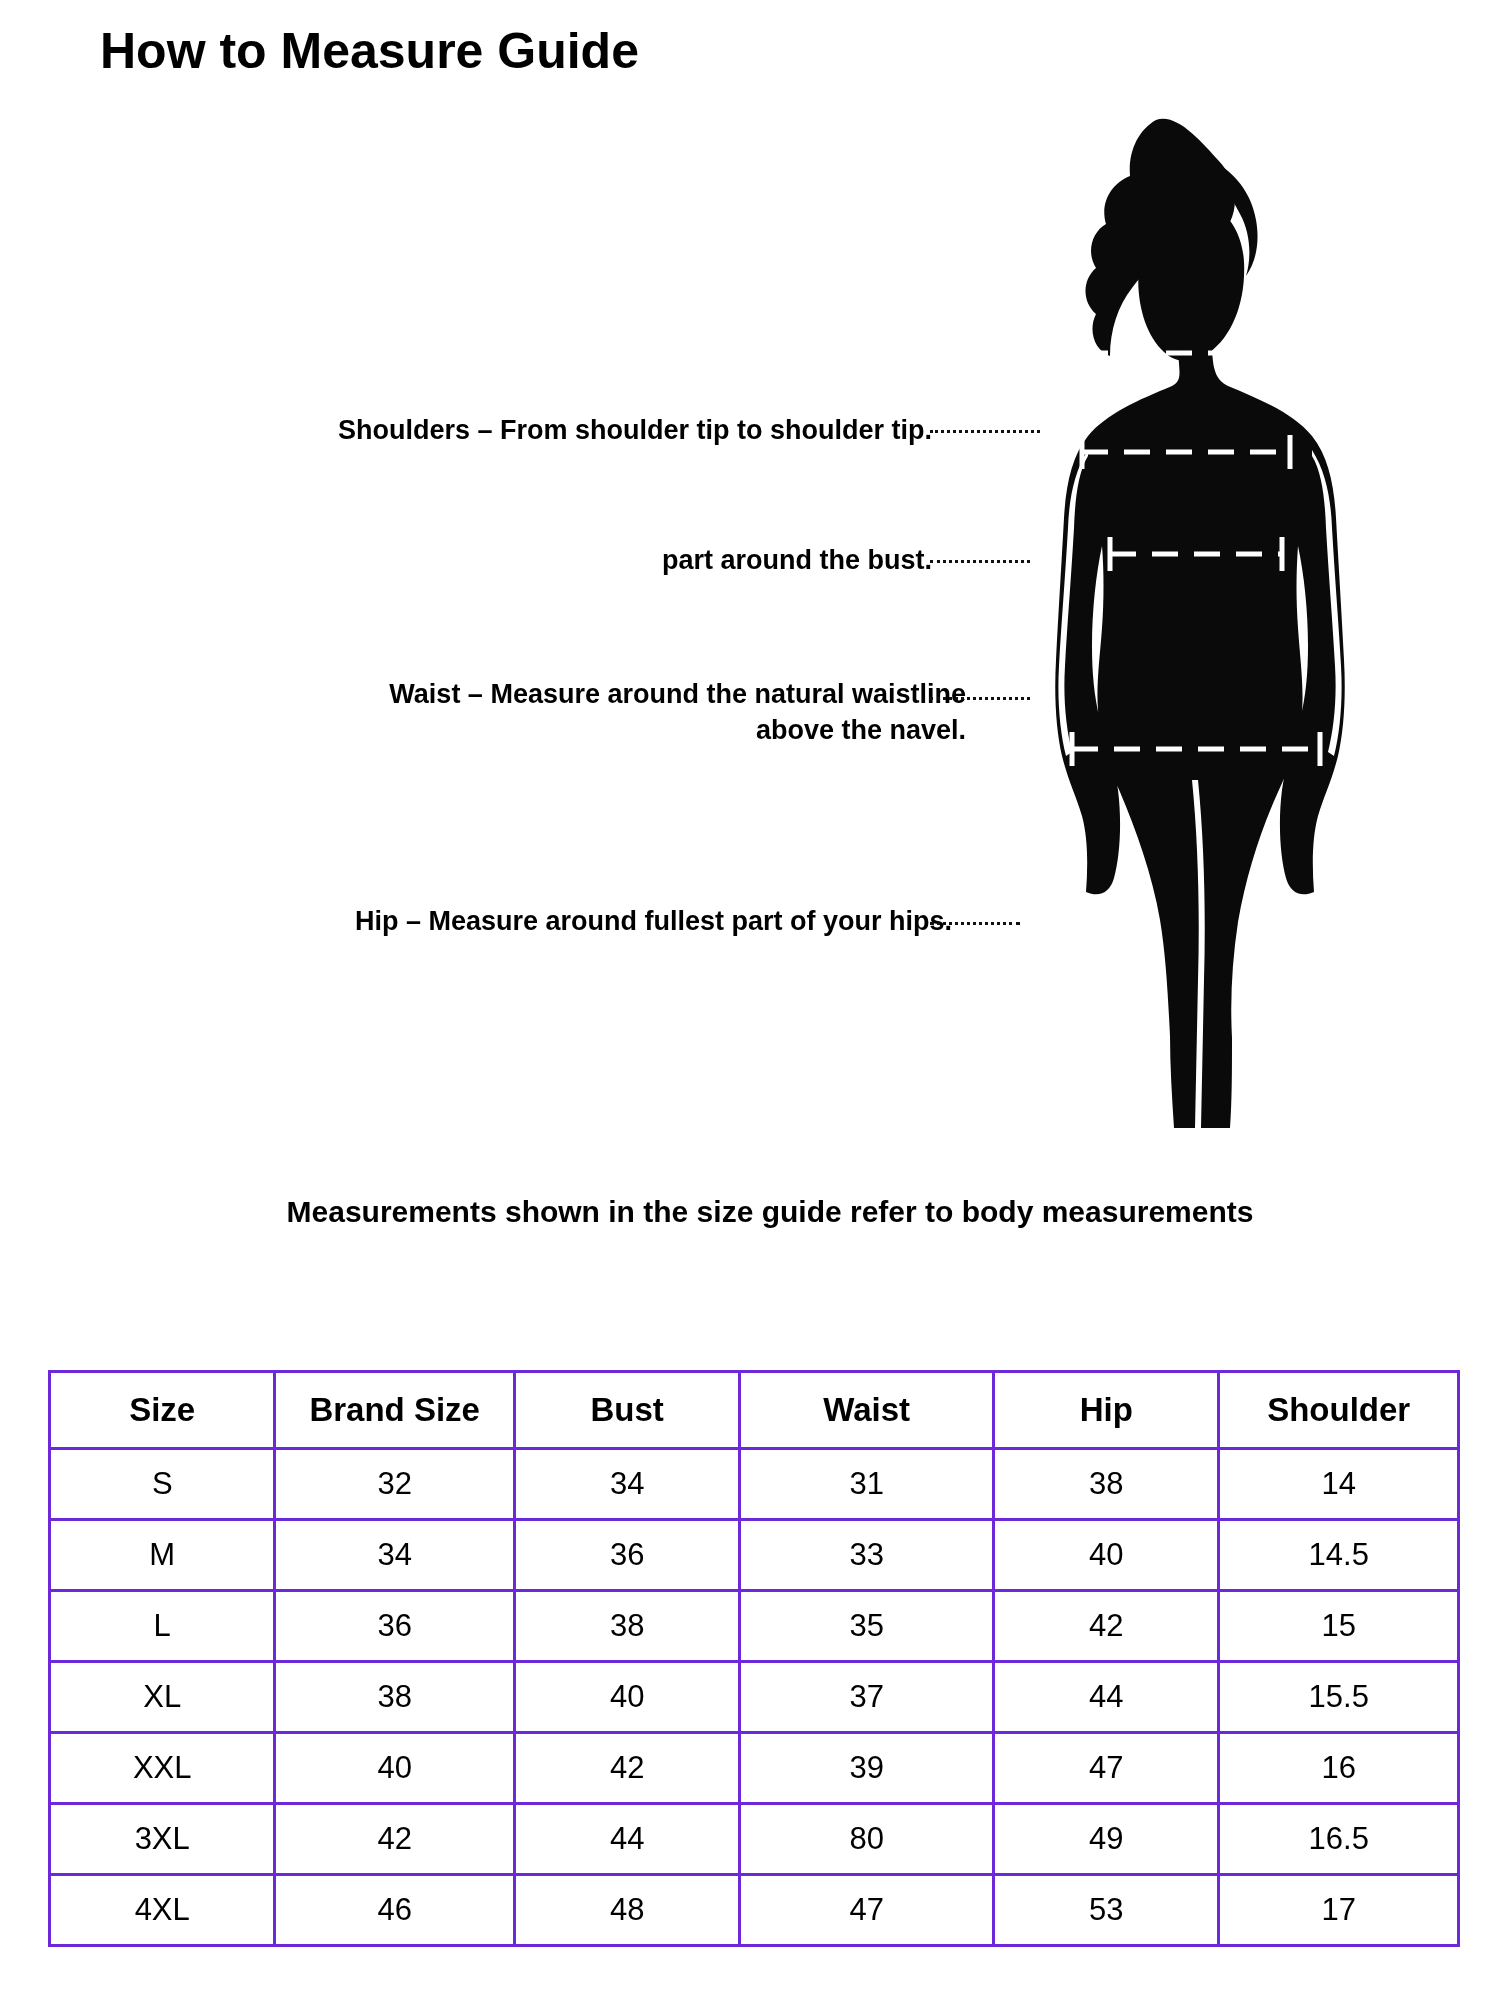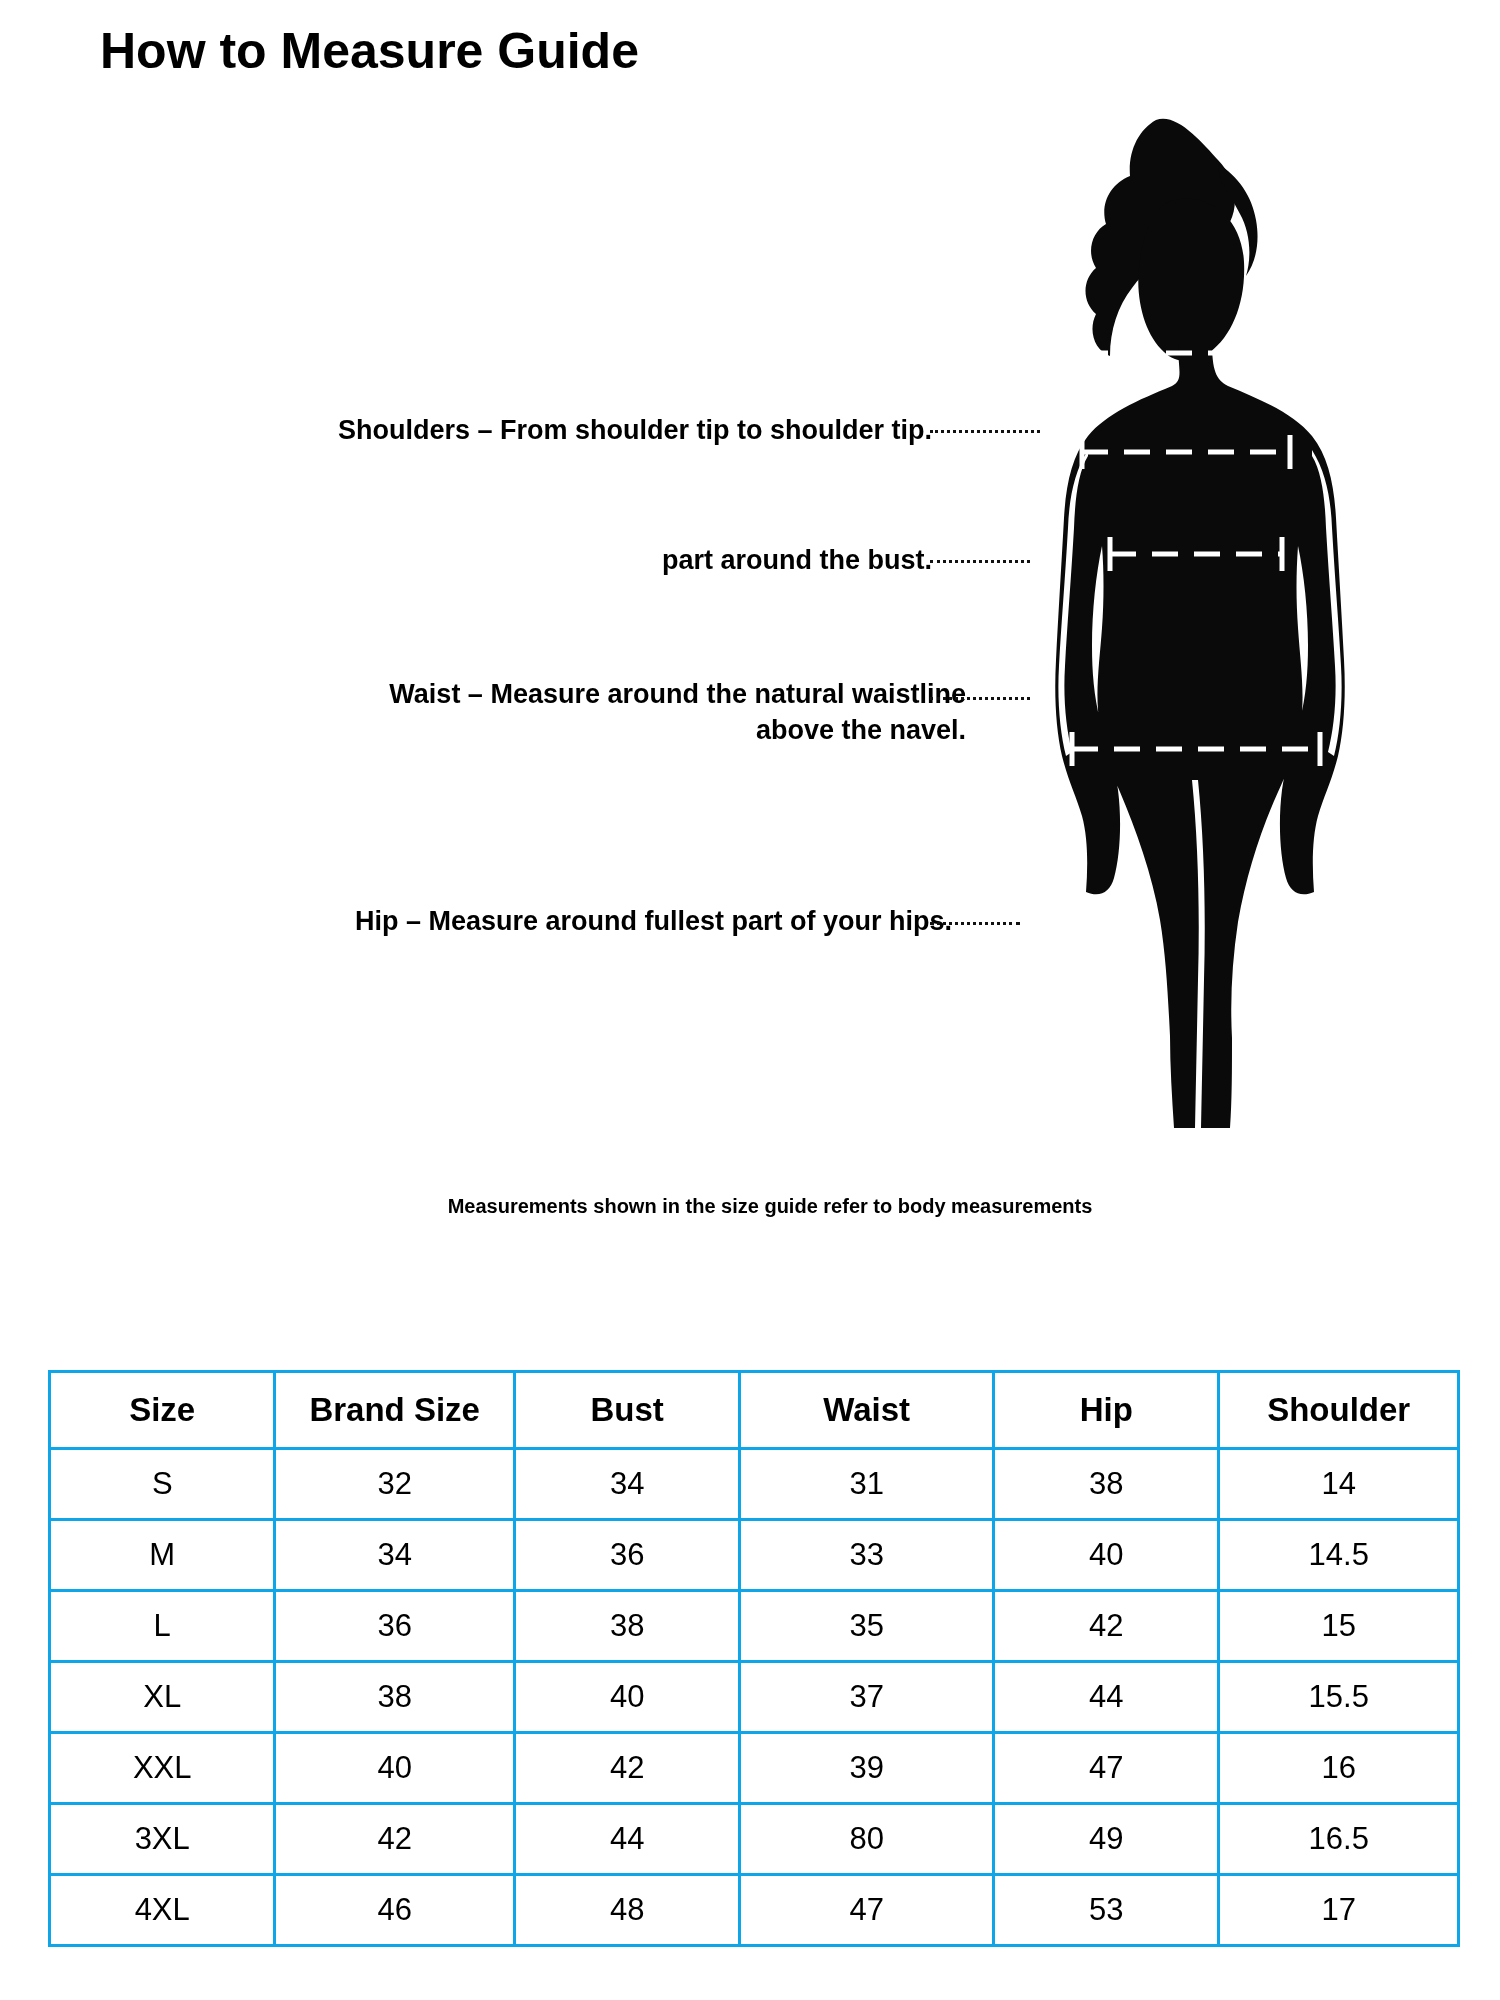--- a/index.html
+++ b/index.html
@@ -62,41 +62,41 @@
     height: 0;
   }
 
   
   .note {
     position: absolute;
     top: 1195px;
     left: 0;
     width: 1500px;
     text-align: center;
-    font-size: 20px;
+    font-size: 30px;
     font-weight: bold;
     padding-left: 40px;
     box-sizing: border-box;
   }
 
   
   .table-wrap {
     position: absolute;
     left: 48px;
     top: 1370px;
     width: 1412px;
   }
   table.size-table {
     border-collapse: collapse;
     width: 100%;
     table-layout: fixed;
   }
   table.size-table th,
   table.size-table td {
-    border: 3px solid #0ea5e9;
+    border: 3px solid #6d28d9;
     text-align: center;
     font-size: 31px;
     height: 68px;
     padding: 0;
     vertical-align: middle;
     background: #fff;
   }
   table.size-table th {
     font-weight: bold;
     font-size: 33px;

